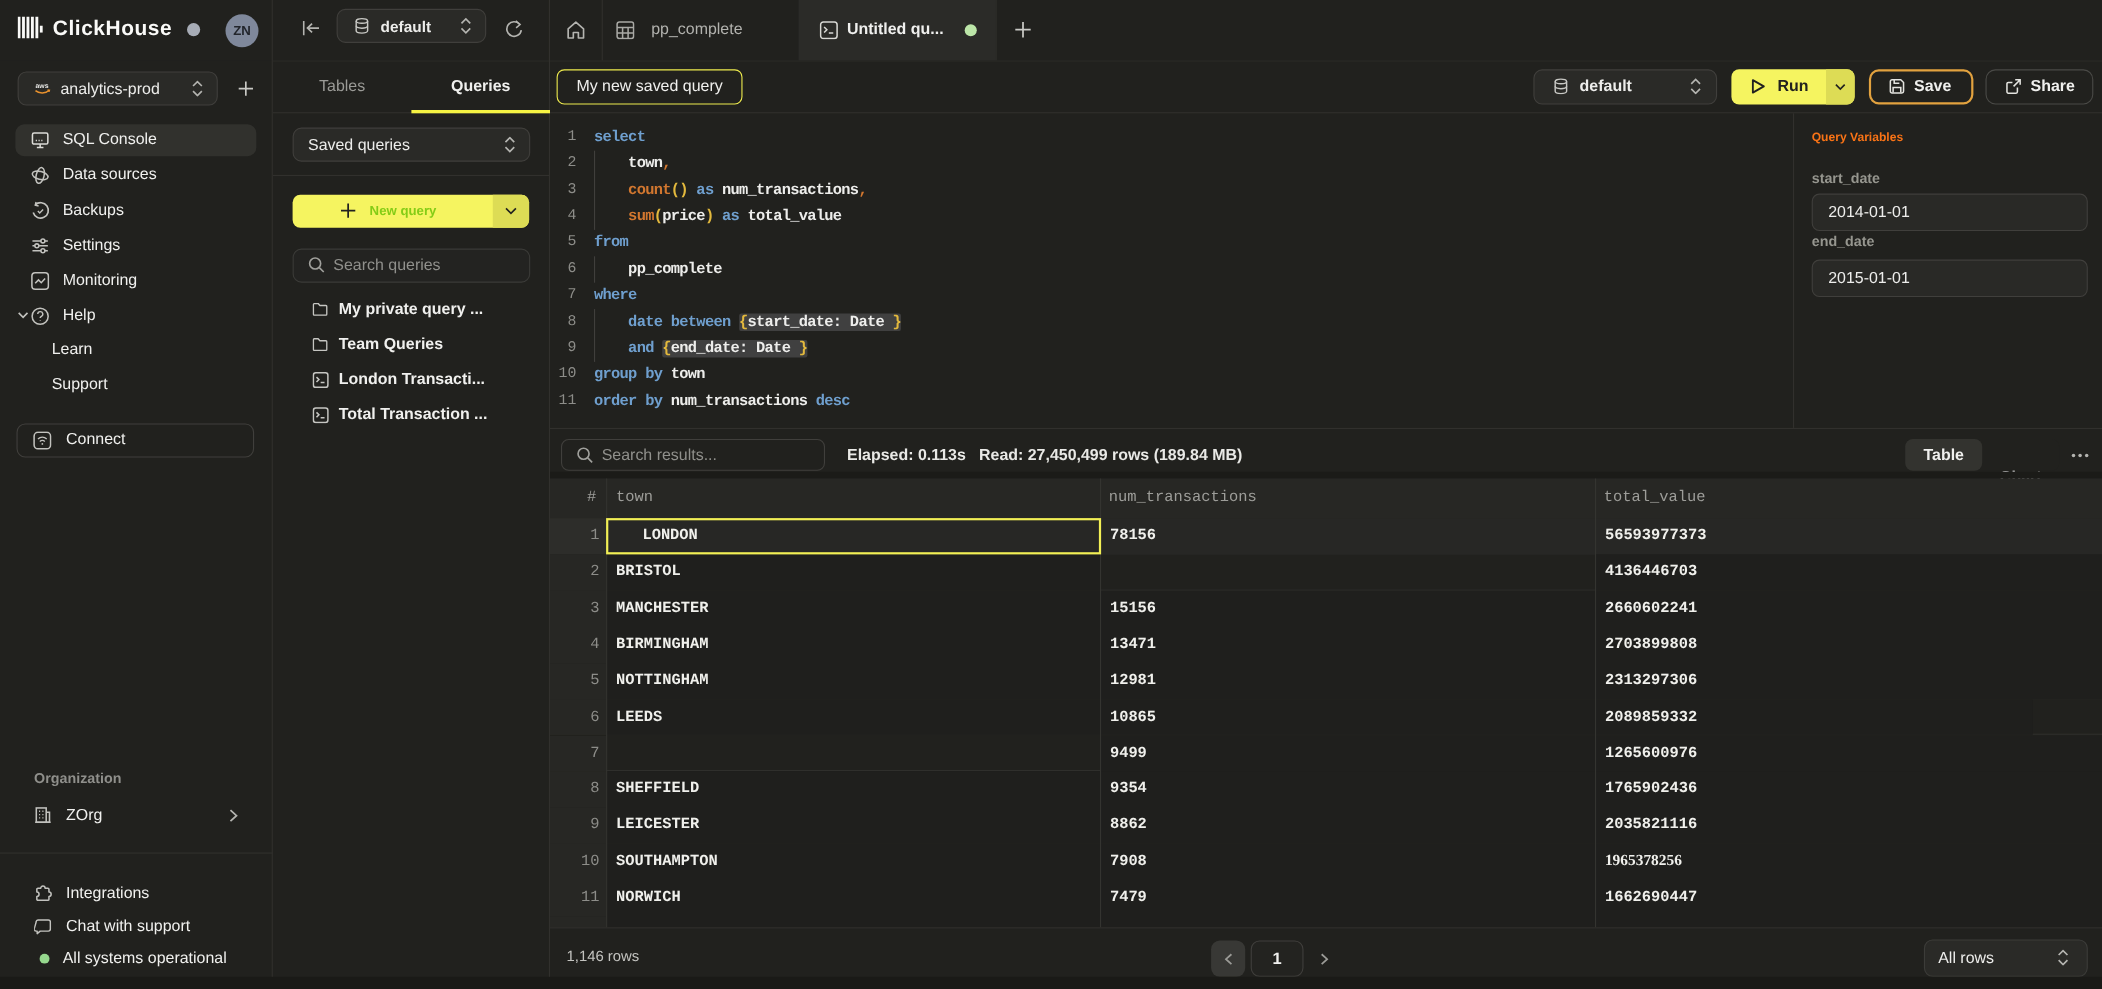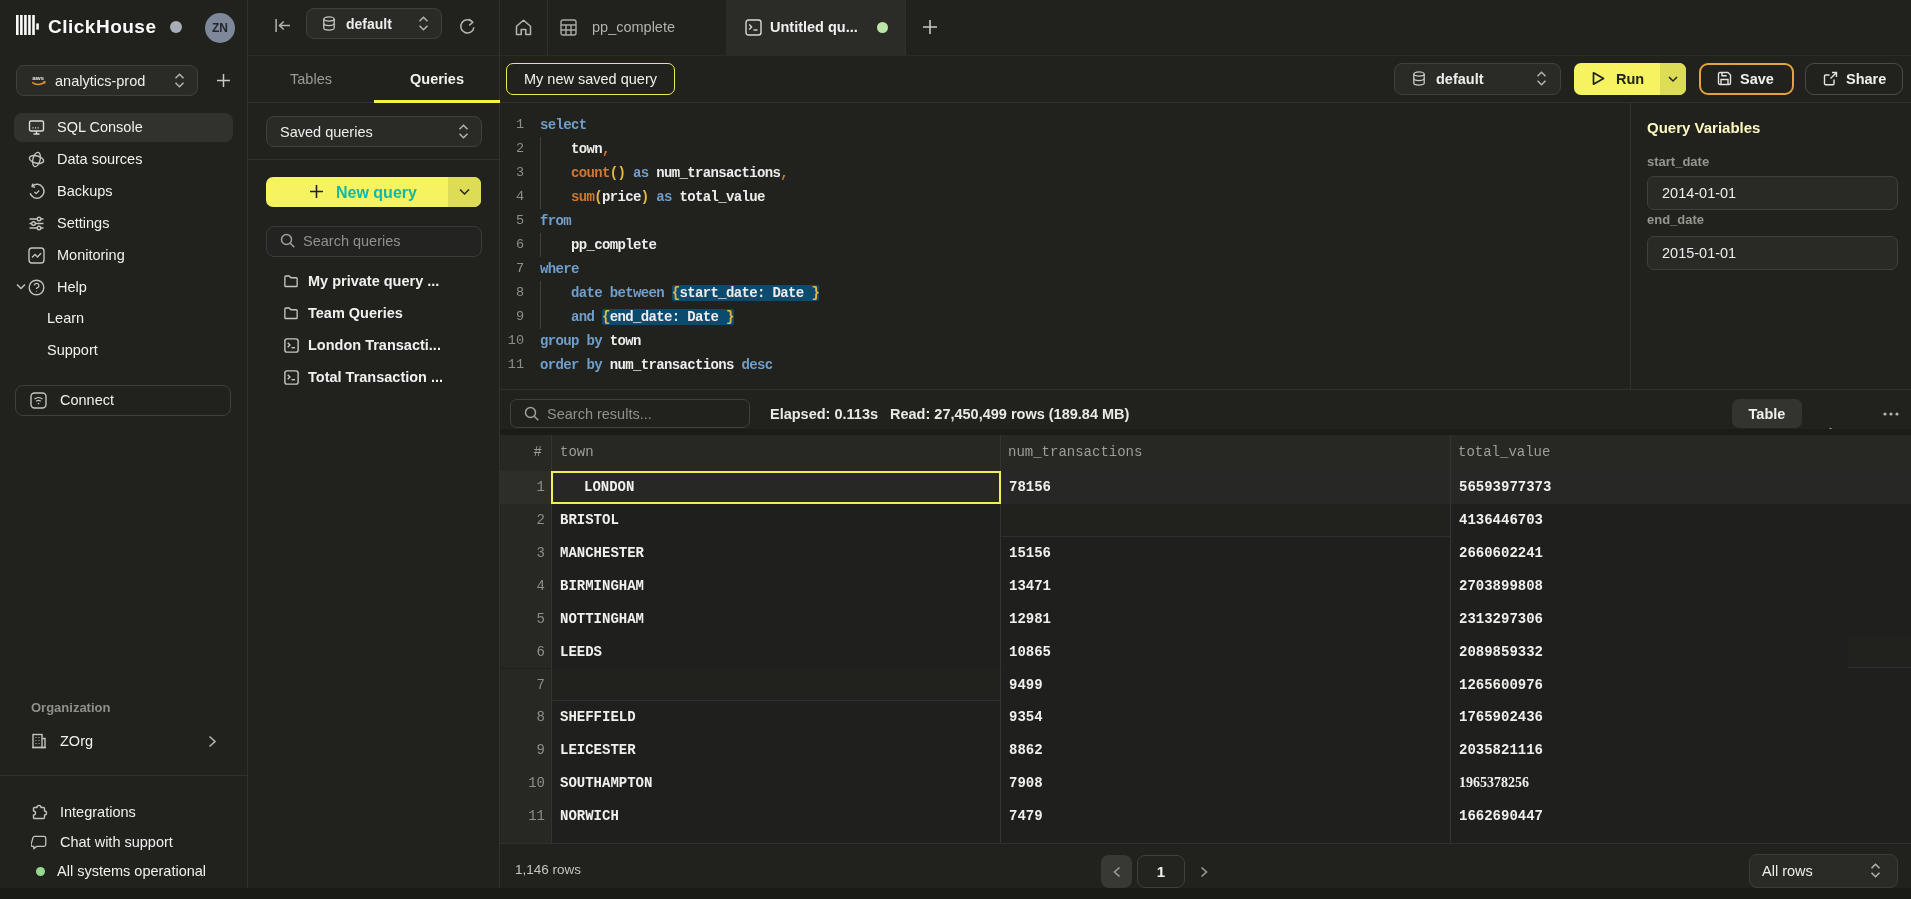--- a/index.html
+++ b/index.html
@@ -18,21 +18,21 @@
 }
 
 #editor .lnum { position:absolute; left:0; width:24px; text-align:right; height:24px;
   line-height:24px; color:#8d8d89; font-weight:400; font-size:13.5px; letter-spacing:0; }
 #editor .cl { position:absolute; left:40px; height:24px; line-height:24px;
   white-space:pre; color:#ededeb; }
 #editor .ig { position:absolute; left:40px; width:1px; background:#403f3c; }
 #editor i { font-style:normal; color:#6f9fce; }
 #editor o { color:#d2772f; }
 #editor y { color:#e3b93d; }
-#editor b2 { background:#0c4a6e; border-radius:2px; }
+#editor b2 { background:#404040; border-radius:2px; }
 
 .trow { position:absolute; left:0; width:1411px; height:32.9px;
   border-bottom:1px solid #2f2f2c; font-family:"Liberation Mono",monospace; font-size:14px; }
 .trow .tn { position:absolute; left:0; top:0; width:51px; height:32.9px; background:#272724;
   color:#8d8d89; text-align:right; line-height:32.9px; padding-right:6px; box-sizing:border-box; }
 .trow .tc { position:absolute; top:0; height:32.9px; line-height:32.9px; background:#1f1f1d;
   color:#f0f0ec; font-weight:700; padding-left:9px; box-sizing:border-box; }
 .trow .tc.hl { background:#272725; }
 </style>
 </head>
@@ -222,21 +222,21 @@
     <path d="M1.5 5.2 L5.5 1.2 L9.5 5.2"></path>
       <path d="M1.5 9.8 L5.5 13.8 L9.5 9.8"></path>
   </svg>
   <div class="abs" style="left:0;top:159px;width:252px;height:1px;background:#31302d;"></div>
 
   <div class="abs" style="left:18px;top:177px;width:215px;height:30px;background:#f5f460;border-radius:7px;"></div>
   <div class="abs" style="left:200px;top:177px;width:33px;height:30px;background:#dddc55;border-radius:0 7px 7px 0;"></div>
   <svg class="abs" style="left:61px;top:184px;" width="15" height="15" viewBox="0 0 15 15" fill="none" stroke="#21211f" stroke-width="1.6">
     <path d="M7.5 1 V14 M1 7.5 H14"></path>
   </svg>
-  <div class="abs" style="left:88px;top:184px;font-size:16px;font-weight:700;color:#14b8a6;">New query</div>
+  <div class="abs" style="left:88px;top:184px;font-size:12px;font-weight:700;color:#84cc16;">New query</div>
   <svg class="abs" style="left:211px;top:188px;" width="11" height="8" viewBox="0 0 11 8" fill="none" stroke="#21211f" stroke-width="1.5">
     <path d="M1 1.5 L5.5 6 L10 1.5"></path>
   </svg>
 
   <div class="abs" style="left:18px;top:226px;width:216px;height:31px;background:#232321;border:1px solid #3b3b38;border-radius:8px;"></div>
   <svg class="abs" style="left:32px;top:233px;" width="16" height="16" viewBox="0 0 16 16" fill="none" stroke="#a0a09c" stroke-width="1.5">
     <circle cx="6.5" cy="6.5" r="5"></circle>
       <path d="M10.3 10.3 L14.3 14.3"></path>
   </svg>
   <div class="abs" style="left:55px;top:233px;font-size:14.5px;color:#90908c;">Search queries</div>
@@ -326,21 +326,21 @@
     <div class="cl" style="top:106px;"><i>from</i></div>
     <div class="cl" style="top:130px;">    pp_complete</div>
     <div class="cl" style="top:154px;"><i>where</i></div>
     <div class="cl" style="top:178px;">    <i>date</i> <i>between</i> <b2><y>{</y>start_date: Date <y>}</y></b2></div>
     <div class="cl" style="top:202px;">    <i>and</i> <b2><y>{</y>end_date: Date <y>}</y></b2></div>
     <div class="cl" style="top:226px;"><i>group</i> <i>by</i> town</div>
     <div class="cl" style="top:250px;"><i>order</i> <i>by</i> num_transactions <i>desc</i></div>
   </div>
   <div class="abs" style="left:1130px;top:103px;width:1px;height:286px;background:#31302d;"></div>
 
-  <div class="abs" style="left:1147px;top:119px;font-size:15px;font-weight:700;color:#fef9c3;">Query Variables</div>
+  <div class="abs" style="left:1147px;top:119px;font-size:11px;font-weight:700;color:#f97316;">Query Variables</div>
   <div class="abs" style="left:1147px;top:154px;font-size:13px;font-weight:700;color:#96968f;">start_date</div>
   <div class="abs" style="left:1147px;top:176px;width:251px;height:34px;background:#27272400;border:1px solid #403f3c;border-radius:7px;background:#292926;"></div>
   <div class="abs" style="left:1162px;top:185px;font-size:14.5px;color:#ededeb;">2014-01-01</div>
   <div class="abs" style="left:1147px;top:212px;font-size:13px;font-weight:700;color:#96968f;">end_date</div>
   <div class="abs" style="left:1147px;top:236px;width:251px;height:34px;border:1px solid #403f3c;border-radius:7px;background:#292926;"></div>
   <div class="abs" style="left:1162px;top:245px;font-size:14.5px;color:#ededeb;">2015-01-01</div>
 
   <div class="abs" style="left:0;top:389px;width:1411px;height:1px;background:#31302d;"></div>
   <div class="abs" style="left:10px;top:399px;width:240px;height:29px;border:1px solid #403f3c;border-radius:7px;"></div>
   <svg class="abs" style="left:24px;top:406px;" width="16" height="16" viewBox="0 0 16 16" fill="none" stroke="#a0a09c" stroke-width="1.5">

